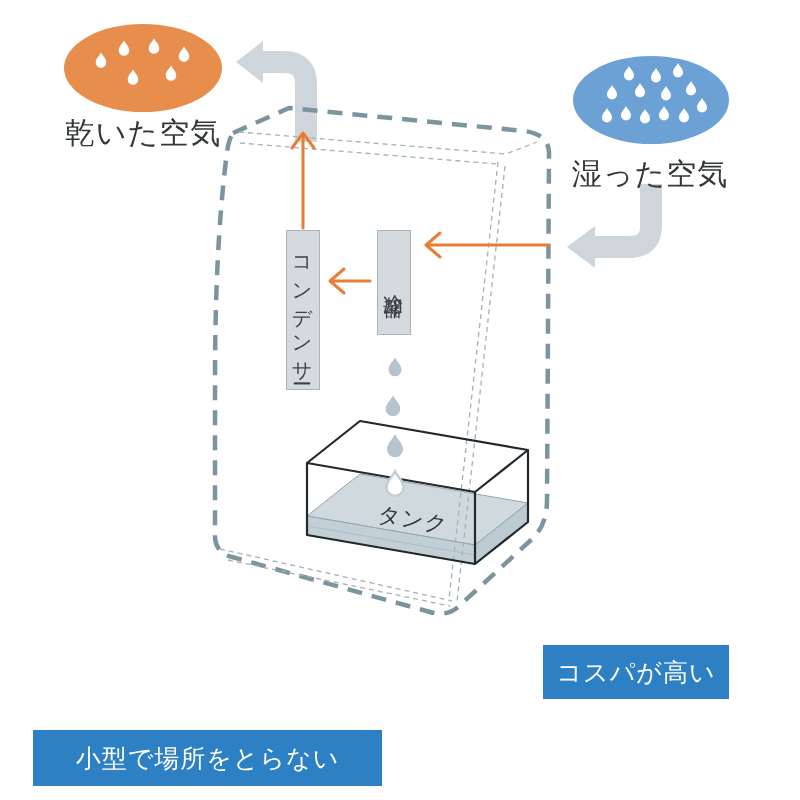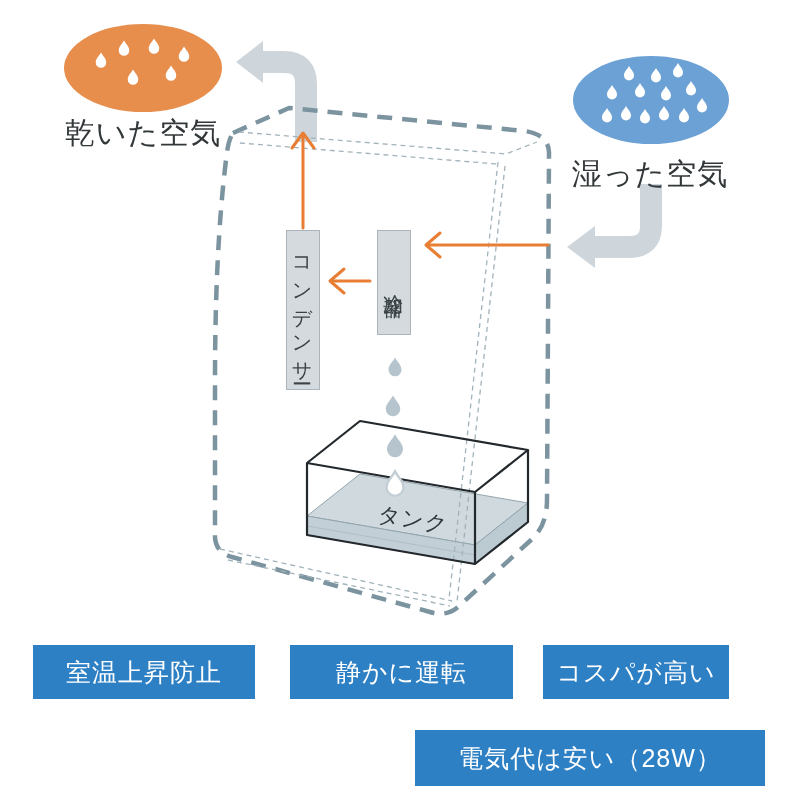--- a/index.html
+++ b/index.html
@@ -141,26 +141,20 @@
 
   <div class="vbox box-condenser">
     <span>コンデンサー</span>
   </div>
   <div class="vbox box-cooler">
     <span>冷却器</span>
   </div>
 
   <div class="flabel label-tank">タンク</div>
 
-  <div class="feature f1">
-    <span>室温上昇防止</span>
-  </div>
-  <div class="feature f2">
-    <span>静かに運転</span>
-  </div>
   <div class="feature f3">
     <span>コスパが高い</span>
   </div>
-  <div class="feature f5">
-    <span>電気代は安い（28W）</span>
+  <div class="feature f4">
+    <span>小型で場所をとらない</span>
   </div>
 
 </div>
 
 </body></html>

